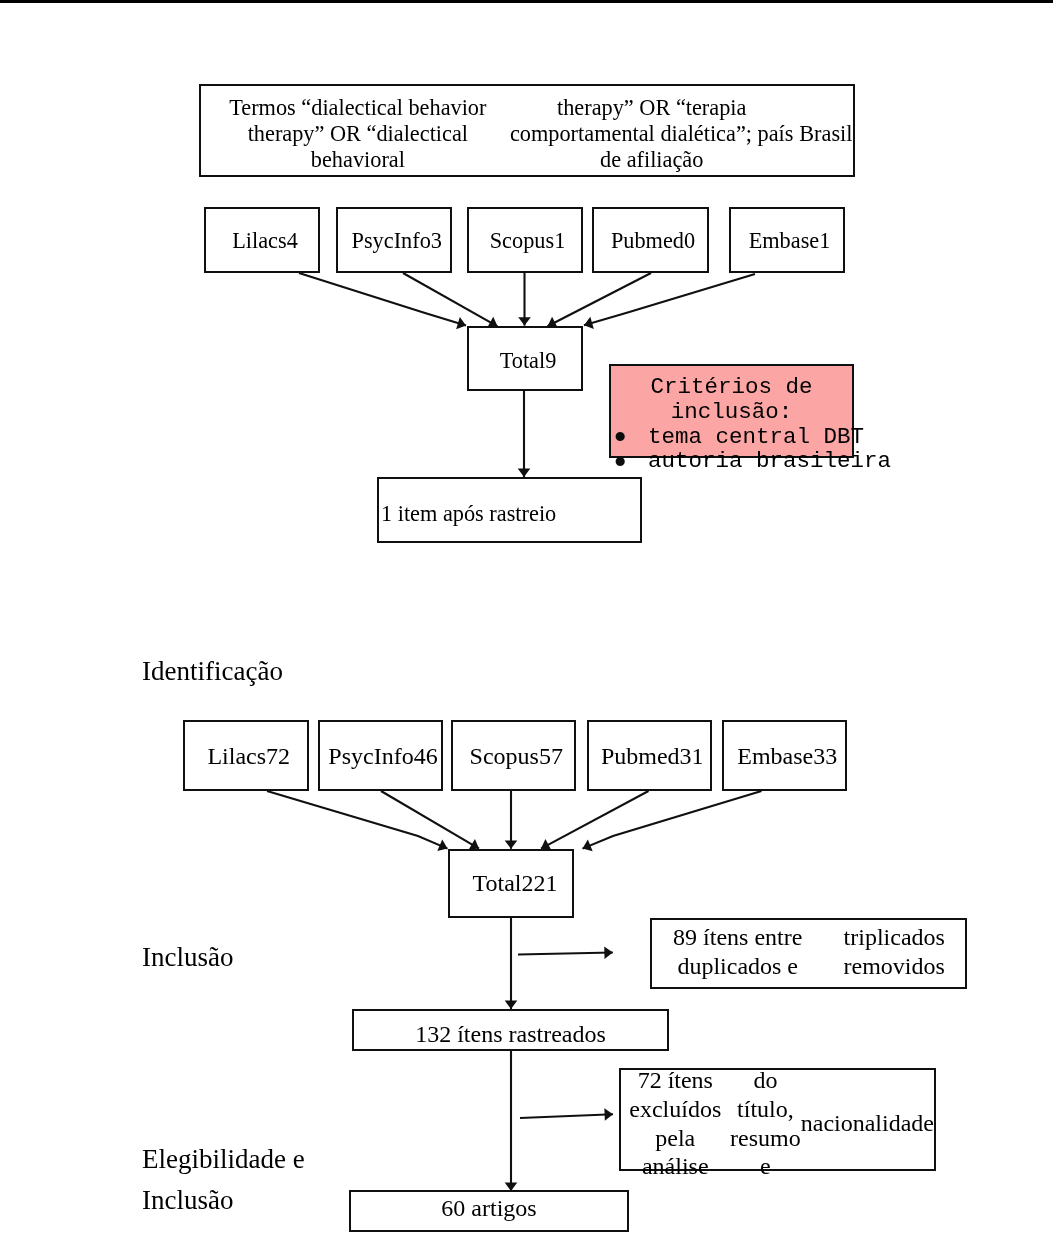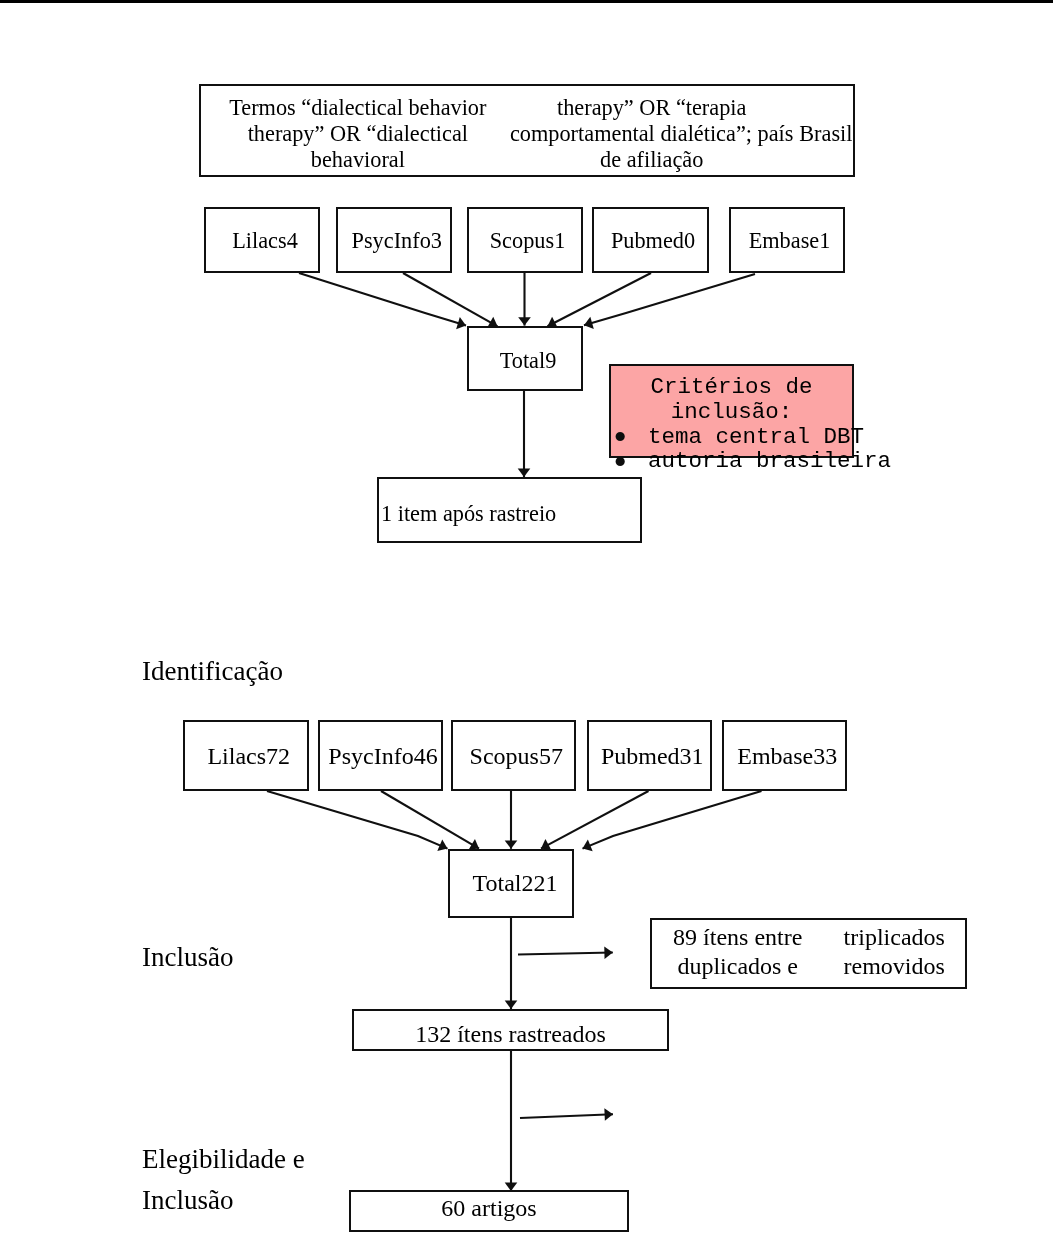--- a/index.html
+++ b/index.html
@@ -108,20 +108,25 @@
 
   <div class="node lower" style="left:613.5px;top:918px;width:317px;height:71px;padding-bottom:4px;margin-left:36px;">
     <span class="ln">89 ítens entre duplicados e</span>
     <span class="ln">triplicados removidos</span>
   </div>
 
   <div class="node lower" style="left:352px;top:1009px;width:317px;height:41.5px;padding-top:9px;padding-left:0;">
     <span class="ln">132 ítens rastreados</span>
   </div>
 
+  <div class="node lower" style="left:618.5px;top:1068px;width:317.5px;height:103px;padding-top:8px;">
+    <span class="ln">72 ítens excluídos pela análise</span>
+    <span class="ln">do título, resumo e</span>
+    <span class="ln">nacionalidade</span>
+  </div>
 
   <div class="node lower" style="left:349px;top:1190px;width:280px;height:41.5px;padding-bottom:4px;">
     <span class="ln">60 artigos</span>
   </div>
 
   <svg class="arrows" viewBox="0 0 1053 1246" width="1053" height="1246">
     <defs>
       <marker id="ah" markerWidth="20" markerHeight="20" refX="8.4" refY="6.3" orient="auto" markerUnits="userSpaceOnUse" overflow="visible">
         <path d="M0,0 L8.4,6.3 L0,12.6 Z" fill="#101010"></path>
       </marker>

